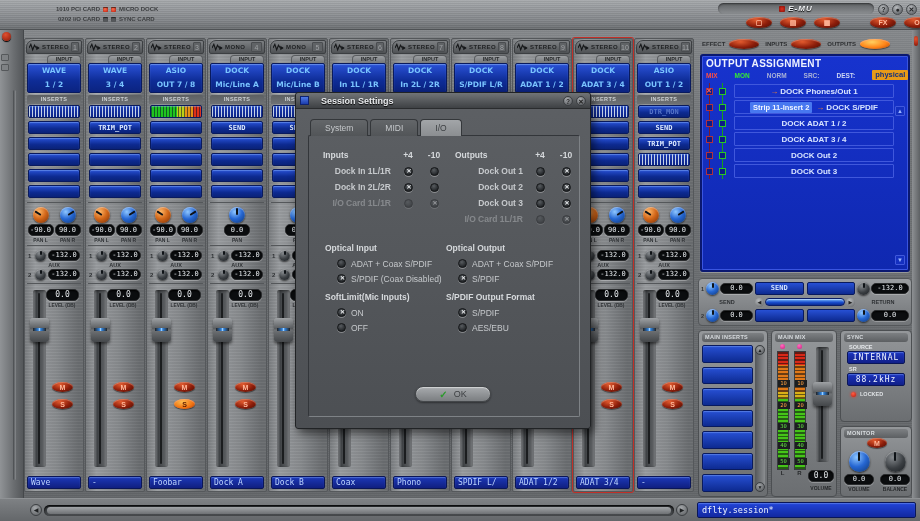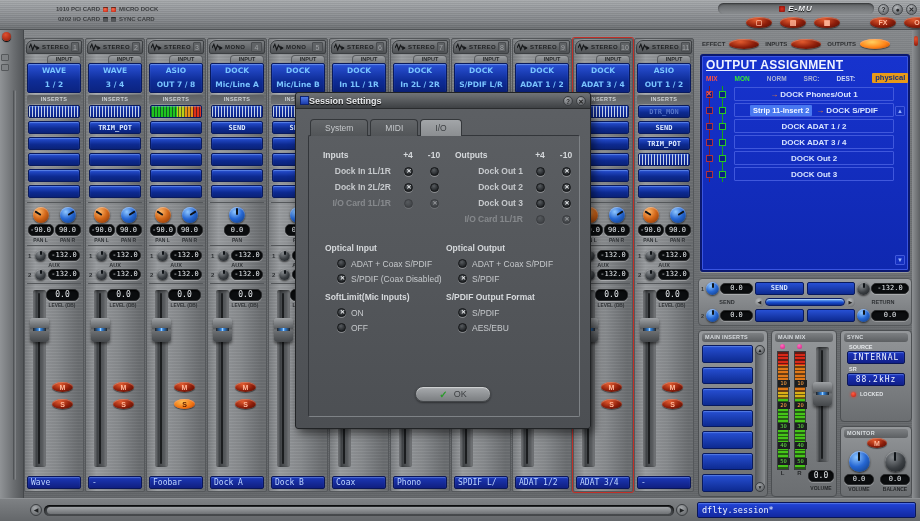--- a/index.html
+++ b/index.html
@@ -82,21 +82,21 @@
 .flcd{position:absolute;right:2px;top:3px;width:33px;}
 .flevlab{position:absolute;right:1px;top:17px;width:36px;text-align:center;font-size:4.8px;font-weight:bold;color:#2e3134;}
 .msbtn{position:absolute;right:8px;width:21px;height:10px;font-size:7px;}
 .msbtn.m{top:96px;}
 .msbtn.s{top:113px;}
 .msbtn.lit{background:radial-gradient(ellipse at 40% 30%,#ffc050,#f07010 60%,#a03808 95%);color:#5e1c00;}
 .namebox{height:13px;margin:3px 2px 2px;background:linear-gradient(180deg,#16г);}
 .namebox{height:13px;margin:3px 2px 2px;background:linear-gradient(180deg,#1c38b8,#101f80);border:1px solid #0a1658;border-radius:2px;font-family:"DejaVu Sans Mono",monospace;font-size:8px;color:#bcd4ff;line-height:12px;padding:0 3px;text-align:left;box-shadow:inset 0 1px 1px rgba(150,190,255,.4);}
 
 #dialog{position:absolute;left:295px;top:92px;width:296px;height:337px;z-index:30;background:linear-gradient(180deg,#5d6064,#4c4f53);border:1px solid #212325;border-radius:3px;box-shadow:3px 4px 10px rgba(0,0,0,.55);}
-#dlg-title{height:16px;background:linear-gradient(180deg,#717477,#3e4144);display:flex;align-items:center;padding:0 4px;gap:0;border-radius:3px 3px 0 0;border-bottom:1px solid #2a2c2e;}
+#dlg-title{height:16px;background:linear-gradient(180deg,#717477,#3e4144);display:flex;align-items:center;padding:0 4px;gap:12px;border-radius:3px 3px 0 0;border-bottom:1px solid #2a2c2e;}
 #dlg-title .dicon{width:9px;height:9px;background:linear-gradient(180deg,#4f79e8,#1b3dac);border:1px solid #0e2270;}
 #dlg-title .dtxt{font-size:9px;font-weight:bold;color:#e8eaec;text-shadow:0 1px 1px #000;}
 #dlg-title .dbtns{margin-left:auto;display:flex;gap:3px;}
 .dwbtn{width:10px;height:10px;border-radius:50%;background:radial-gradient(circle at 38% 30%,#aeb1b4,#63666a 70%);border:1px solid #3c3f42;font-size:6.5px;line-height:9px;text-align:center;color:#222;font-weight:bold;}
 #dlg-tabs{position:absolute;left:14px;top:26px;display:flex;gap:2px;z-index:2;}
 .dtab{height:17px;padding:0 14px;border-radius:4px 4px 0 0;border:1px solid #34373a;border-bottom:none;background:linear-gradient(180deg,#636669,#525558);color:#c6c9cc;font-size:8.5px;line-height:16px;}
 .dtab.active{background:linear-gradient(180deg,#a2a5a8,#8b8e91);color:#3c3f42;}
 #dlg-frame{position:absolute;left:12px;top:42px;width:272px;height:282px;border:1px solid;border-color:#33363a #7e8286 #7e8286 #33363a;border-radius:2px;padding:14px 0 0 0;}
 .gain-wrap{display:flex;padding:0 6px;}
 .ggroup{flex:1;}
@@ -109,21 +109,21 @@
 .opt2col{display:flex;margin-top:16px;padding:0 6px;}
 .optgroup{flex:1;}
 .optgroup .ohead{font-size:8.5px;font-weight:bold;color:#d6d9dc;margin:0 0 3px 10px;}
 .optgroup.second .ohead{margin-left:2px;}
 .opt{display:flex;align-items:center;gap:5px;height:15px;margin-left:22px;font-size:8.5px;color:#c6c9cc;}
 .optgroup.second .opt{margin-left:14px;}
 .okbtn{position:absolute;left:106px;bottom:14px;width:76px;height:16px;border-radius:8px;background:linear-gradient(180deg,#a8abae,#7b7e81);border:1px solid #44474a;box-shadow:0 1px 2px rgba(0,0,0,.4),inset 0 1px 1px rgba(255,255,255,.5);display:flex;align-items:center;justify-content:center;gap:6px;font-size:9px;color:#3c3f42;}
 .okbtn .chk{color:#2c9a2c;font-weight:bold;font-size:10px;}
 
 #oa{position:absolute;left:700px;top:54px;width:210px;height:218px;background:linear-gradient(180deg,#1733cе,#0f28b0);background:linear-gradient(180deg,#1733ce,#0f28b0);border:2px solid #0a1870;border-radius:3px;box-shadow:inset 0 0 0 1px #3a55e0,0 1px 1px rgba(255,255,255,.3);padding:2px 4px;}
-.oa-title{font-size:12px;font-weight:bold;color:#eef2ff;text-decoration:underline;letter-spacing:.3px;}
+.oa-title{font-size:10px;font-weight:bold;color:#eef2ff;letter-spacing:.3px;}
 .oa-cols{display:flex;align-items:center;height:12px;font-size:6.5px;font-weight:bold;gap:17px;}
 .oa-mix{color:#ff5040;}.oa-mon{color:#35e835;}.oa-norm,.oa-src{color:#aab2d8;}
 .oa-dest{margin-left:auto;color:#cdd6f4;}
 .chip-physical{background:#e89а18;background:#e89a18;color:#15307e;font-weight:bold;font-size:7.5px;padding:0 3px;height:10px;line-height:10px;border-radius:1px;}
 .chip-host{border:1px solid #c8d0ec;color:#e4eaff;font-size:10px;padding:0 20px;height:10px;line-height:8px;border-radius:2px;}
 #oa-rows{position:relative;margin-top:2px;}
 #oa-rows::before{content:"";position:absolute;left:3px;top:0;bottom:0;width:1px;background:#7a1a28;}
 #oa-rows::after{content:"";position:absolute;left:16px;top:0;bottom:0;width:1px;background:#18а018;background:#18a018;}
 .oa-row{display:flex;align-items:center;height:16px;position:relative;}
 .cb{width:7px;height:7px;border:1px solid;background:#0c1c86;position:relative;z-index:1;}

